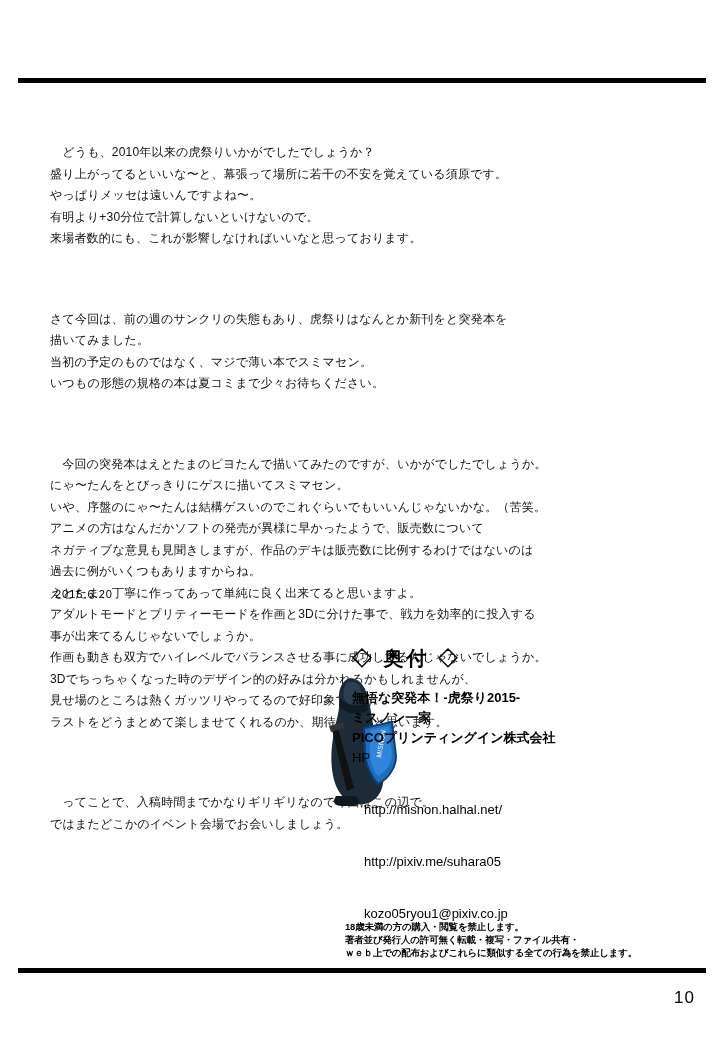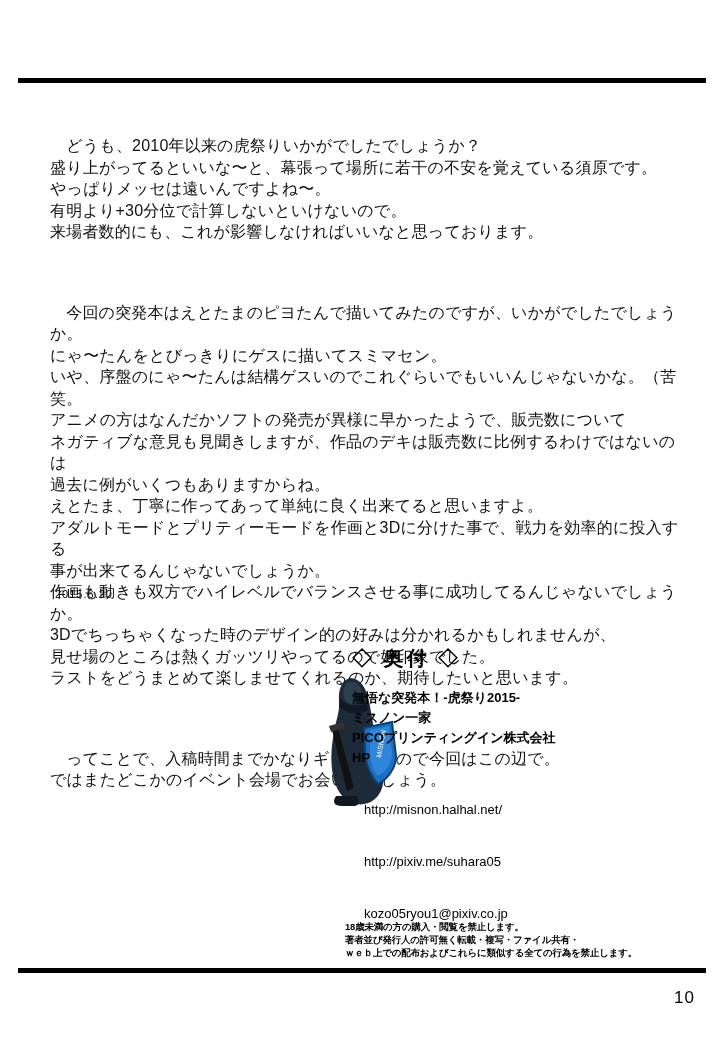--- a/index.html
+++ b/index.html
@@ -36,23 +36,23 @@
     left: 18px;
     top: 968px;
     width: 688px;
     height: 5px;
     background: #000000;
   }
   
   .afterword {
     position: absolute;
     left: 50px;
-    top: 92px;
+    top: 99px;
     width: 630px;
-    font-size: 16px;
+    font-size: 12px;
     line-height: 21.5px;
     letter-spacing: 0.2px;
     white-space: pre-wrap;
     color: #111111;
   }
   .afterword .para {
     margin: 0 0 16px 0;
     white-space: pre-wrap;
   }
   .afterword .para.tight {
@@ -86,21 +86,21 @@
   }
   .colophon .row {
     white-space: nowrap;
   }
   .colophon .row.indent {
     padding-left: 12px;
     font-weight: normal;
     margin-top: 32px;
   }
   .colophon .label {
-    font-weight: bold;
+    font-weight: normal;
   }
   .colophon .pub {
   }
   .notice {
     position: absolute;
     left: 345px;
     top: 920px;
     width: 350px;
     font-size: 9.5px;
     line-height: 13px;
@@ -130,20 +130,24 @@
 
   <div class="rule-top"></div>
   <div class="rule-bottom"></div>
 
   <div class="afterword">
     <p class="para">　どうも、2010年以来の虎祭りいかがでしたでしょうか？
 盛り上がってるといいな〜と、幕張って場所に若干の不安を覚えている須原です。
 やっぱりメッセは遠いんですよね〜。
 有明より+30分位で計算しないといけないので。
 来場者数的にも、これが影響しなければいいなと思っております。</p>
+    <p class="para">さて今回は、前の週のサンクリの失態もあり、虎祭りはなんとか新刊をと突発本を
+描いてみました。
+当初の予定のものではなく、マジで薄い本でスミマセン。
+いつもの形態の規格の本は夏コミまで少々お待ちください。</p>
     <p class="para">　今回の突発本はえとたまのピヨたんで描いてみたのですが、いかがでしたでしょうか。
 にゃ〜たんをとびっきりにゲスに描いてスミマセン。
 いや、序盤のにゃ〜たんは結構ゲスいのでこれぐらいでもいいんじゃないかな。（苦笑。
 アニメの方はなんだかソフトの発売が異様に早かったようで、販売数について
 ネガティブな意見も見聞きしますが、作品のデキは販売数に比例するわけではないのは
 過去に例がいくつもありますからね。
 えとたま、丁寧に作ってあって単純に良く出来てると思いますよ。
 アダルトモードとプリティーモードを作画と3Dに分けた事で、戦力を効率的に投入する
 事が出来てるんじゃないでしょうか。
 作画も動きも双方でハイレベルでバランスさせる事に成功してるんじゃないでしょうか。

